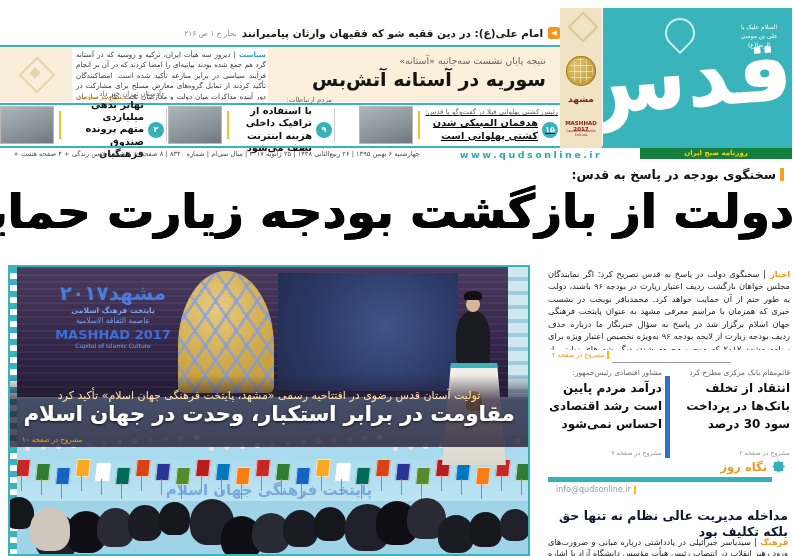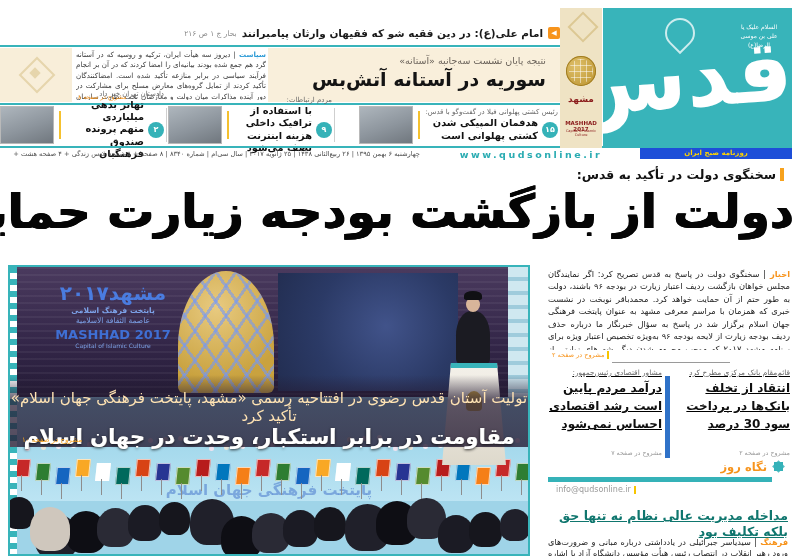--- a/index.html
+++ b/index.html
@@ -33,21 +33,21 @@
     font-weight:bold;line-height:16px;text-align:center;flex:0 0 auto;}
   .brief .head{font-size:9.8px;font-weight:bold;color:#111;text-align:right;line-height:1.25;}
   .brief .vbar{width:2px;height:28px;background:#f5c12e;flex:0 0 auto;}
   .brief .photo{width:52px;height:36px;border:1px solid #b9b9b9;flex:0 0 auto;
     background:linear-gradient(160deg,#aeb6bd 0%,#8d959d 55%,#70777e 100%);}
   .vdiv{position:absolute;top:108px;width:1px;height:34px;background:#cfcfcf;}
   
   #dateline{left:12px;top:150px;width:408px;font-size:6.7px;color:#4c4c4c;text-align:right;white-space:nowrap;overflow:hidden;}
   #website{left:424px;top:149px;width:214px;font-size:9.5px;font-weight:bold;color:#2aacb2;
     letter-spacing:2.5px;direction:ltr;text-align:center;}
-  #tagline{left:640px;top:148px;width:152px;height:11px;background:#1d4ed8;color:#ffd400;
+  #tagline{left:640px;top:148px;width:152px;height:11px;background:#15803d;color:#ffd400;
     font-size:7px;font-weight:bold;text-align:center;line-height:11px;letter-spacing:1px;}
   
   #gold-strip{left:560px;top:8px;width:42px;height:140px;background:#efe3c4;overflow:hidden;}
   #gold-strip .orn{position:absolute;left:12px;top:8px;width:18px;height:18px;border:2px solid #dcc894;transform:rotate(45deg);}
   #gold-strip .globe{position:absolute;left:6px;top:48px;width:30px;height:30px;border-radius:50%;
     background:radial-gradient(circle at 35% 35%,#dfc06a,#b9912c);
     box-shadow:inset 0 0 0 1px #a07c20;}
   #gold-strip .globe:after{content:"";position:absolute;inset:3px;border-radius:50%;
     background:repeating-linear-gradient(90deg,transparent 0 5px,rgba(255,255,255,.5) 5px 6px),
                repeating-linear-gradient(0deg,transparent 0 5px,rgba(255,255,255,.5) 5px 6px);border-radius:50%;}
@@ -93,21 +93,21 @@
   #ph-speaker-body{position:absolute;left:446px;top:44px;width:34px;height:54px;background:#1b1b22;
     border-radius:45% 45% 6px 6px;z-index:4;}
   #ph-speaker-head{position:absolute;left:456px;top:30px;width:14px;height:15px;background:#d8b59a;border-radius:50%;z-index:4;}
   #ph-speaker-turban{position:absolute;left:454px;top:24px;width:18px;height:9px;background:#101014;border-radius:50% 50% 20% 20%;z-index:5;}
   #ph-podium{position:absolute;left:432px;top:96px;width:64px;height:102px;z-index:5;
     background:linear-gradient(180deg,#f4f1ea,#ded9cc);clip-path:polygon(14% 0,86% 0,100% 100%,0 100%);}
   #ph-podium .top{position:absolute;left:0;top:0;width:100%;height:5px;background:#38b4ba;}
   #ph-podium .emb{position:absolute;left:24px;top:28px;width:16px;height:20px;background:#c9a23f;border-radius:50% 50% 4px 4px;}
   #ph-caption{position:absolute;left:0;top:108px;width:100%;height:72px;z-index:7;
     background:linear-gradient(180deg,rgba(38,28,52,0) 0%,rgba(38,28,52,.72) 35%,rgba(38,28,52,.8) 100%);}
-  #ph-caption .kick{margin-top:14px;text-align:center;font-size:15px;color:#ffe3b3;}
+  #ph-caption .kick{margin-top:14px;text-align:center;font-size:11px;color:#ffe3b3;}
   #ph-caption .head{text-align:center;font-size:21px;font-weight:bold;color:#fff;
     text-shadow:0 1px 3px rgba(0,0,0,.8),.5px 0 0 #fff;}
   #ph-caption .more{position:absolute;left:12px;bottom:3px;font-size:7px;color:#f7a21d;}
   #ph-mid{position:absolute;left:0;top:130px;width:100%;height:104px;
     background:linear-gradient(180deg,#8fcfe6,#bce4f3);}
   #ph-banner{position:absolute;left:0;top:214px;width:100%;text-align:center;z-index:2;
     font-size:15px;font-weight:bold;color:rgba(30,80,190,.4);}
   #ph-flowers{position:absolute;left:0;top:168px;width:100%;height:24px;z-index:3;}
   #ph-flags{position:absolute;left:0;top:186px;width:100%;height:50px;z-index:4;}
   .flag{position:absolute;width:12px;height:16px;border:1px solid rgba(255,255,255,.7);transform:skewX(-6deg);}
@@ -116,40 +116,40 @@
   #ph-crowd{position:absolute;left:0;top:226px;width:100%;height:64px;z-index:8;}
   .head-sil{position:absolute;border-radius:50% 50% 38% 38%;}
   
   #lead-body{left:548px;top:268px;width:242px;height:82px;font-size:8.3px;line-height:1.5;
     text-align:justify;color:#222;overflow:hidden;}
   .secname{color:#f7941d;font-weight:bold;}
   #lead-more{left:552px;top:351px;display:flex;direction:rtl;align-items:center;gap:3px;}
   #lead-more .yb{width:2px;height:8px;background:#f7c500;}
   #lead-more .t{font-size:6.5px;color:#f7941d;}
   #div1{left:612px;top:362px;width:118px;height:1px;background:#9a9a9a;}
-  .econ{position:absolute;top:368px;width:114px;height:88px;text-decoration:underline;}
+  .econ{position:absolute;top:368px;width:114px;height:88px;}
   .econ .kick{font-size:7.4px;color:#666;text-align:right;margin-bottom:2px;}
   .econ .head{font-size:12px;font-weight:bold;color:#0f0f0f;text-align:right;line-height:1.5;}
   .econ .more{position:absolute;bottom:0;right:0;font-size:6.3px;color:#999;}
   #econ-r{left:676px;}
   #econ-l{left:548px;}
   #econ-bar{left:665px;top:376px;width:5px;height:82px;background:#2f72c8;}
   
   #negah-hd{top:460px;right:8px;display:flex;direction:rtl;align-items:center;gap:5px;}
   #negah-hd .ic{position:relative;width:14px;height:14px;}
   #negah-hd .ic i{position:absolute;left:2px;top:2px;width:9px;height:9px;background:#35b2b8;display:block;}
   #negah-hd .ic i.r{transform:rotate(45deg);opacity:.85;}
   #negah-hd .t{font-size:11.5px;font-weight:bold;color:#f7941d;}
   #negah-bar{left:548px;top:477px;width:224px;height:5px;background:#35b2b8;}
   #negah-mail{left:556px;top:485px;direction:ltr;display:flex;align-items:center;gap:3px;}
   #negah-mail .t{font-size:8px;color:#9a9a9a;}
   #negah-mail .yb{width:2px;height:8px;background:#f7c500;}
   #negah-kick{left:548px;top:498px;width:240px;text-align:right;font-size:8.2px;color:#555;}
   #negah-head{left:548px;top:508px;width:240px;text-align:right;font-size:12.5px;font-weight:bold;
-    color:#0f766e;line-height:1.3;text-decoration:underline;}
+    color:#0f172a;line-height:1.3;}
   #negah-body{left:548px;top:537px;width:240px;height:19px;font-size:8.2px;line-height:1.35;
     text-align:justify;color:#222;overflow:hidden;}
 </style>
 </head>
 <body>
 
 <div id="page">
 
   <div id="topbar" class="abs">
     <span class="badge">◀</span>
@@ -166,21 +166,21 @@
     <span class="sec">سیاست</span> |
     <span>دیروز سه هیأت ایران، ترکیه و روسیه که در آستانه گرد هم جمع شده بودند بیانیه‌ای را امضا کردند که در آن بر انجام فرآیند سیاسی در برابر منازعه تأکید شده است. امضاکنندگان تأکید کردند از تمایل گروه‌های معارض مسلح برای مشارکت در دور آینده مذاکرات میان دولت و معارضان تحت نظارت سازمان ملل متحد در ژنو در تاریخ ۸ فوریه ۲۰۱۷ حمایت می‌کنند.</span>
   </div>
   <div id="syria-more" class="abs">مشروح در صفحه ۸</div>
   <div id="syria-box" class="abs">
     <div class="kick">نتیجه پایان نشست سه‌جانبه «آستانه»</div>
     <div class="head">سوریه در آستانه آتش‌بس</div>
   </div>
   <div class="rule" style="left:0;top:103px;width:560px;"></div>
 
-  <div class="brief" style="right:236px;width:222px;">
+  <div class="brief" style="right:236px;width:222px;text-decoration:underline;">
     <div class="tx">
       <div class="kick">رئیس کشتی پهلوانی فیلا در گفت‌وگو با قدس:</div>
       <div class="hrow">
         <span class="pg">۱۵</span>
         <span class="head"><span>هدفمان المپیکی شدن</span><br><span>کشتی پهلوانی است</span></span>
       </div>
     </div>
     <span class="vbar"></span>
     <span class="photo"></span>
   </div>
@@ -222,21 +222,21 @@
     <div class="ens">Capital of Islamic Culture</div>
   </div>
   <div id="masthead" class="abs">
     <span class="orn"></span>
     <div class="inv">السلام علیک یا علی بن موسی الرضا(ع)</div>
     <div class="title">قدس</div>
   </div>
 
   <div id="lead-kick" class="abs">
     <span class="bar"></span>
-    <span class="txt">سخنگوی دولت در تأکید به قدس:</span>
+    <span class="txt">سخنگوی بودجه در پاسخ به قدس:</span>
   </div>
   <div id="lead-head" class="abs">دولت از بازگشت بودجه زیارت حمایت می‌کند</div>
 
   <div id="photo" class="abs">
     <div id="ph-top"></div>
     <div id="ph-screen"></div>
     <div id="ph-dome"></div>
     <div id="ph-logo">
       <div class="fa">مشهد۲۰۱۷</div>
       <div class="fas">پایتخت فرهنگ اسلامی</div>

